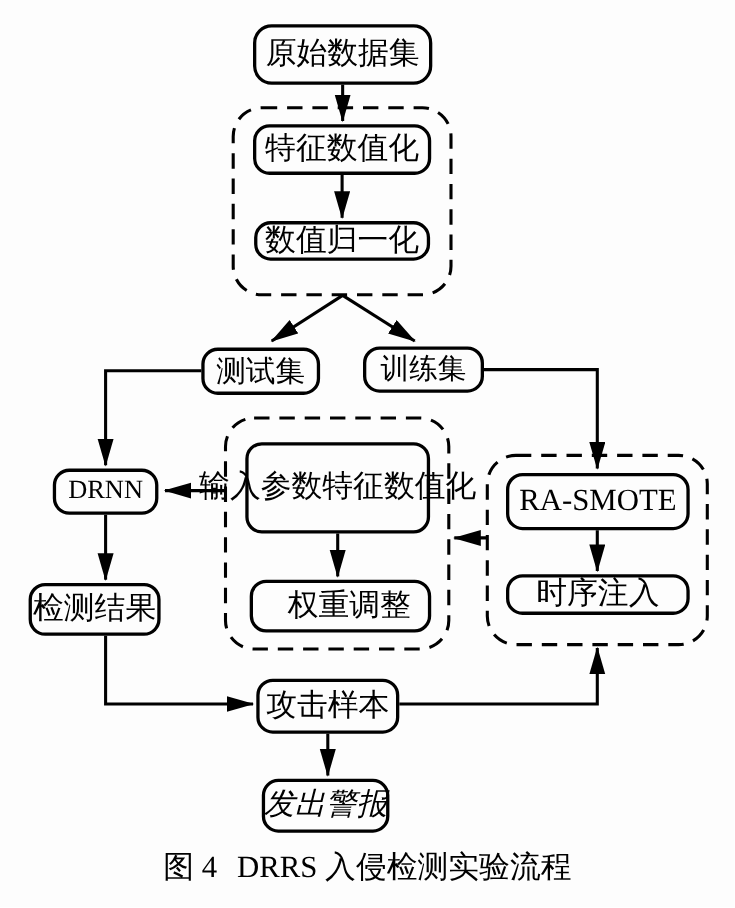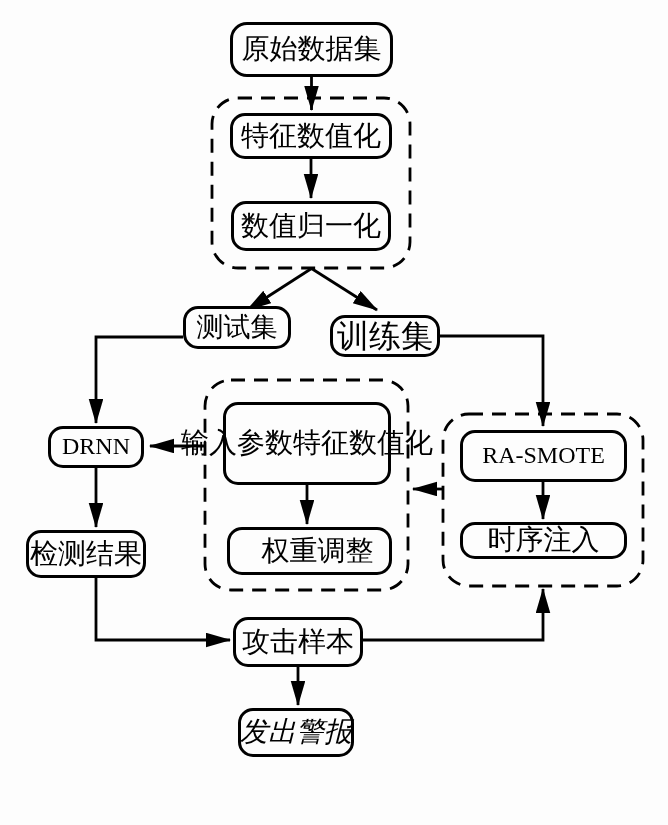--- a/index.html
+++ b/index.html
@@ -24,26 +24,26 @@
     display:flex;
     align-items:center;
     justify-content:center;
     text-align:left;
     font-size:28px;
     line-height:1.15;
     white-space:nowrap;
   }
   #n-original{left:230px;top:22px;width:163px;height:55px;border-radius:17px;}
   #n-feature{left:230px;top:113px;width:162px;height:46px;}
-  #n-normalize{left:231px;top:201px;width:160px;height:50px;}
-  #n-test{left:183px;top:306px;width:108px;height:43px;font-size:27px;}
-  #n-train{left:330px;top:315px;width:110px;height:42px;font-size:32px;}
+  #n-normalize{left:231px;top:201px;width:160px;height:36px;}
+  #n-test{left:183px;top:316px;width:108px;height:43px;font-size:27px;}
+  #n-train{left:330px;top:315px;width:110px;height:42px;font-size:26px;}
   #n-drnn{left:48px;top:426px;width:96px;height:42px;font-size:24px;}
   #n-init{left:223px;top:402px;width:168px;height:83px;line-height:1.3;}
-  #n-rasmote{left:460px;top:430px;width:167px;height:52px;font-size:24px;}
+  #n-rasmote{left:460px;top:430px;width:167px;height:52px;font-size:28px;}
   #n-result{left:26px;top:530px;width:120px;height:48px;}
   #n-adjust{left:227px;top:527px;width:165px;height:48px;padding-left:16px;}
   #n-inject{left:460px;top:522px;width:167px;height:37px;}
   #n-attack{left:233px;top:617px;width:130px;height:50px;}
   #n-alarm{left:238px;top:708px;width:116px;height:49px;font-style:italic;}
   .caption{
     position:absolute;
     left:0;top:769px;width:668px;
     text-align:center;
     font-size:28px;
@@ -107,14 +107,17 @@
   <div class="node" id="n-result">检测结果</div>
 
   <div class="node" id="n-adjust">权重调整</div>
 
   <div class="node" id="n-inject">时序注入</div>
 
   <div class="node" id="n-attack">攻击样本</div>
 
   <div class="node" id="n-alarm">发出警报</div>
 
+  <div class="caption">
+    <span class="cap-label">图 4</span><span>DRRS 入侵检测实验流程</span>
+  </div>
 
 </div>
 
 </body></html>

